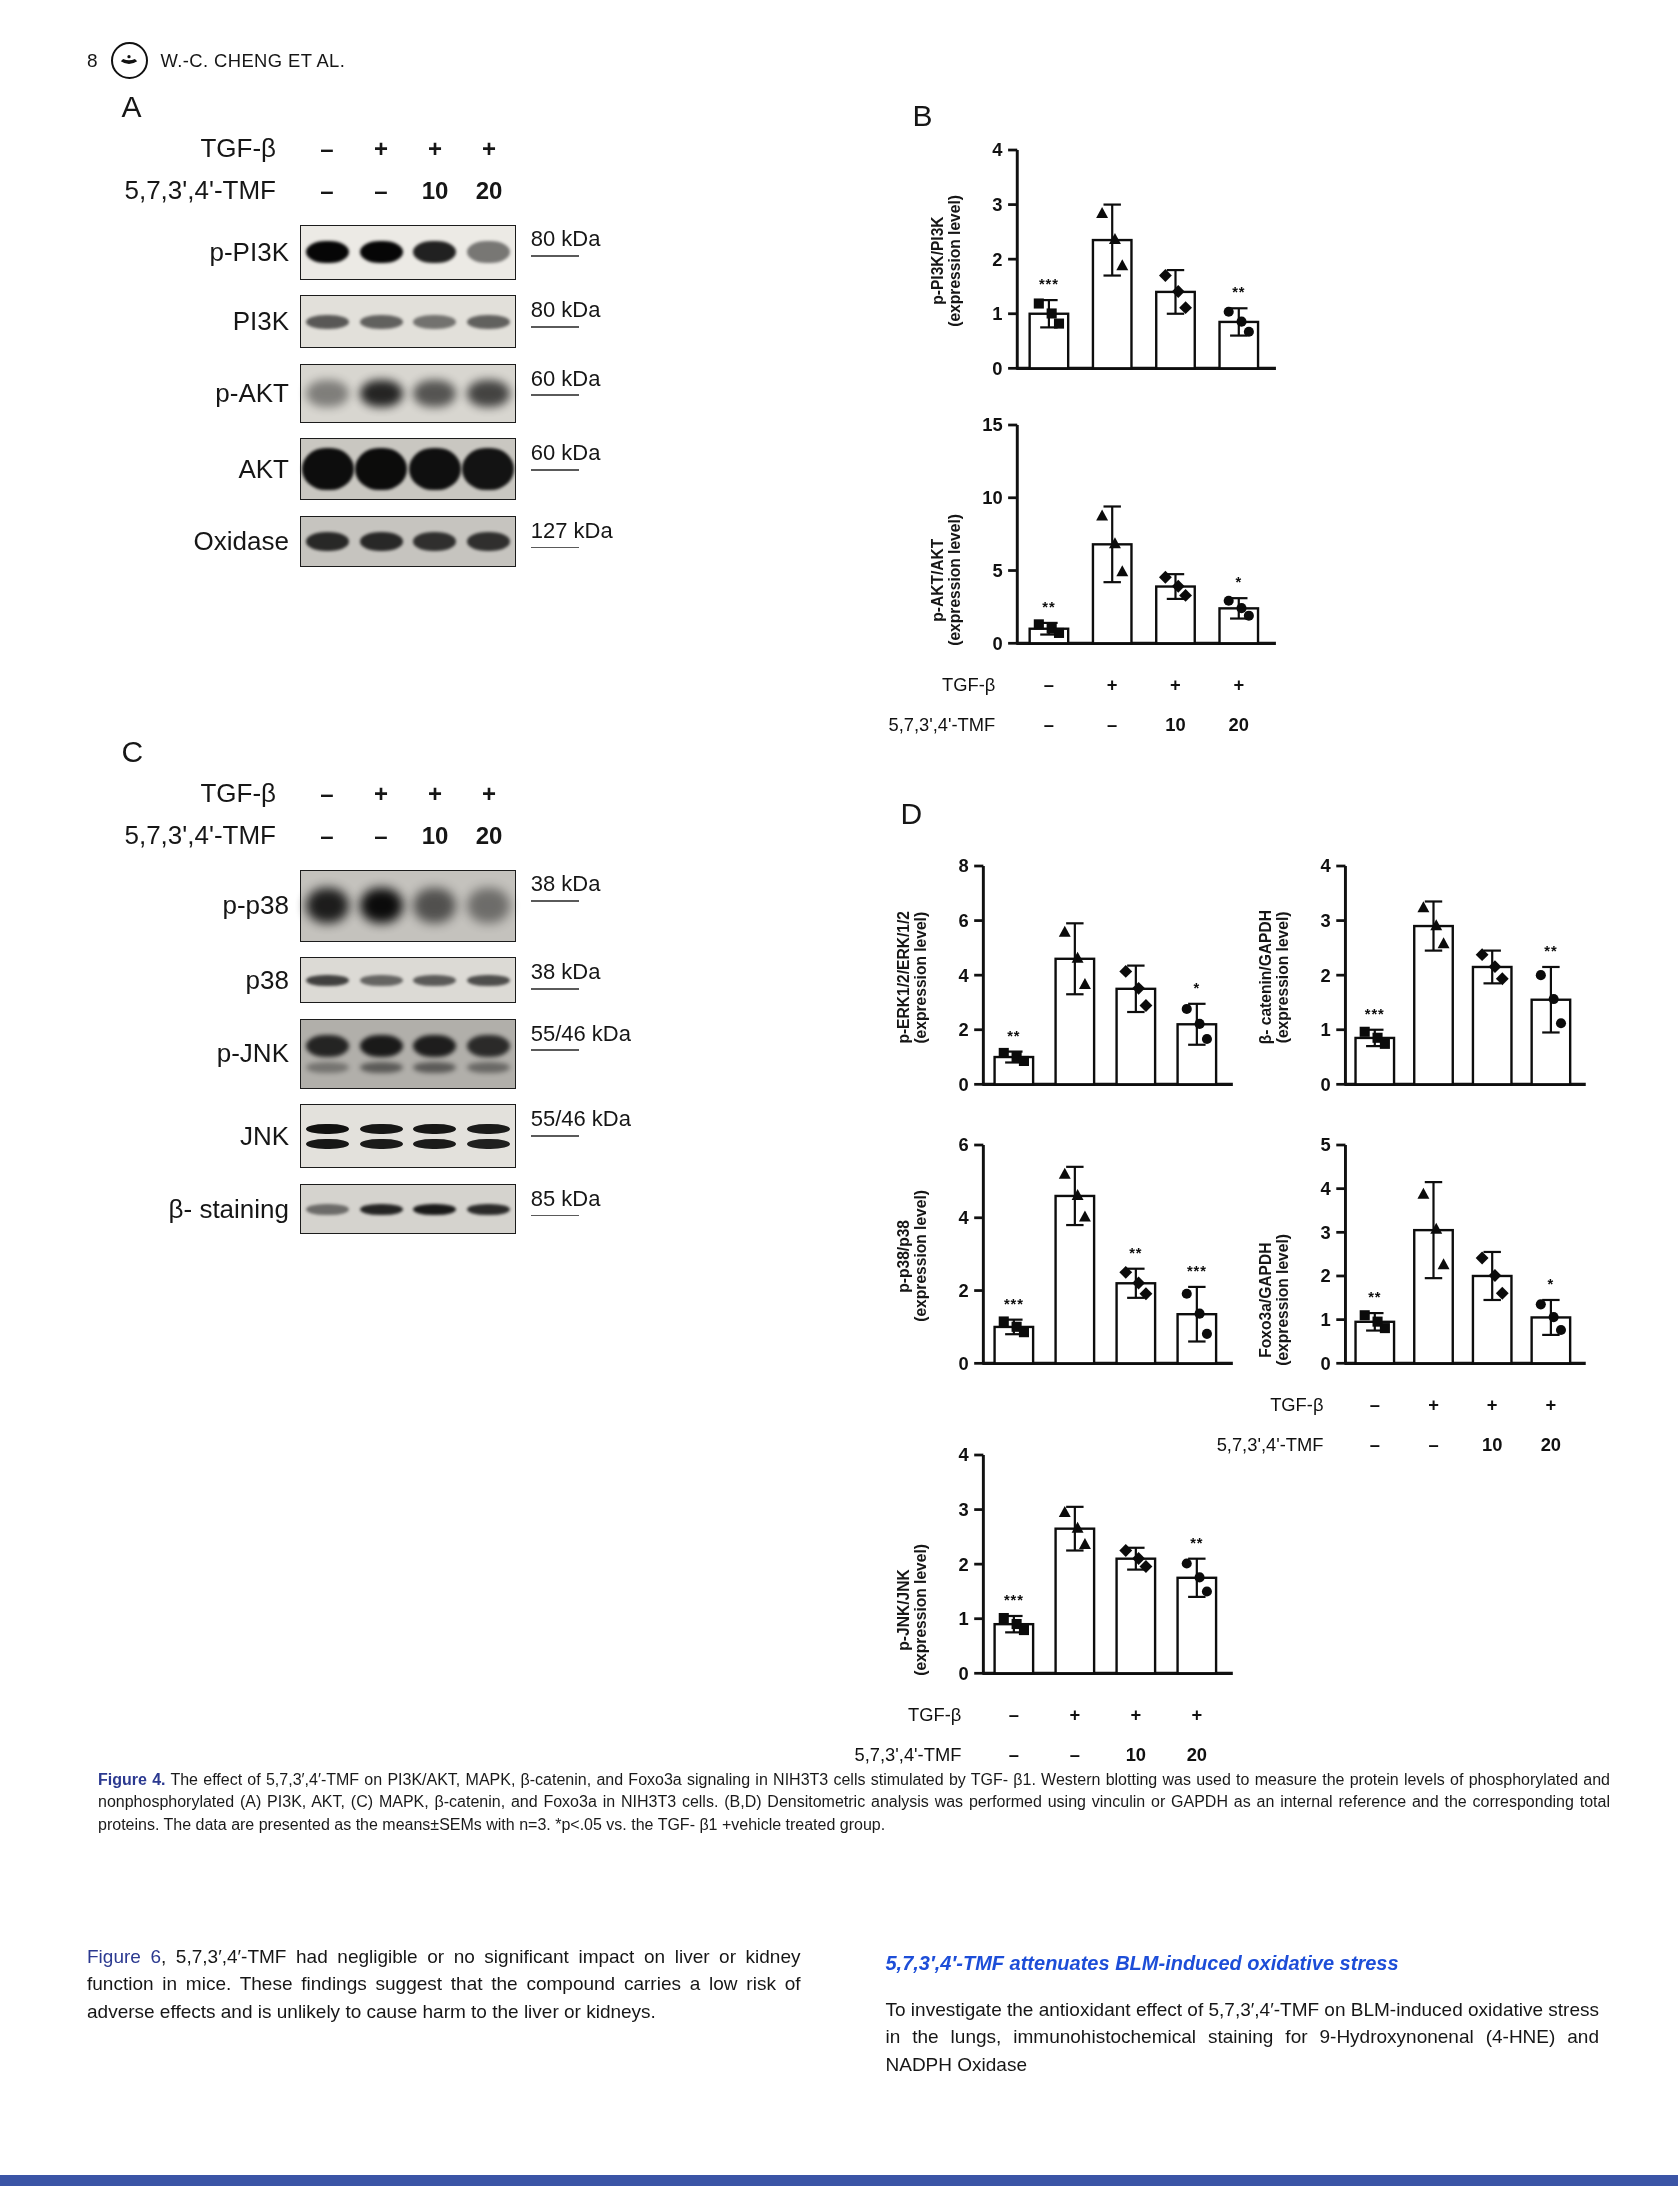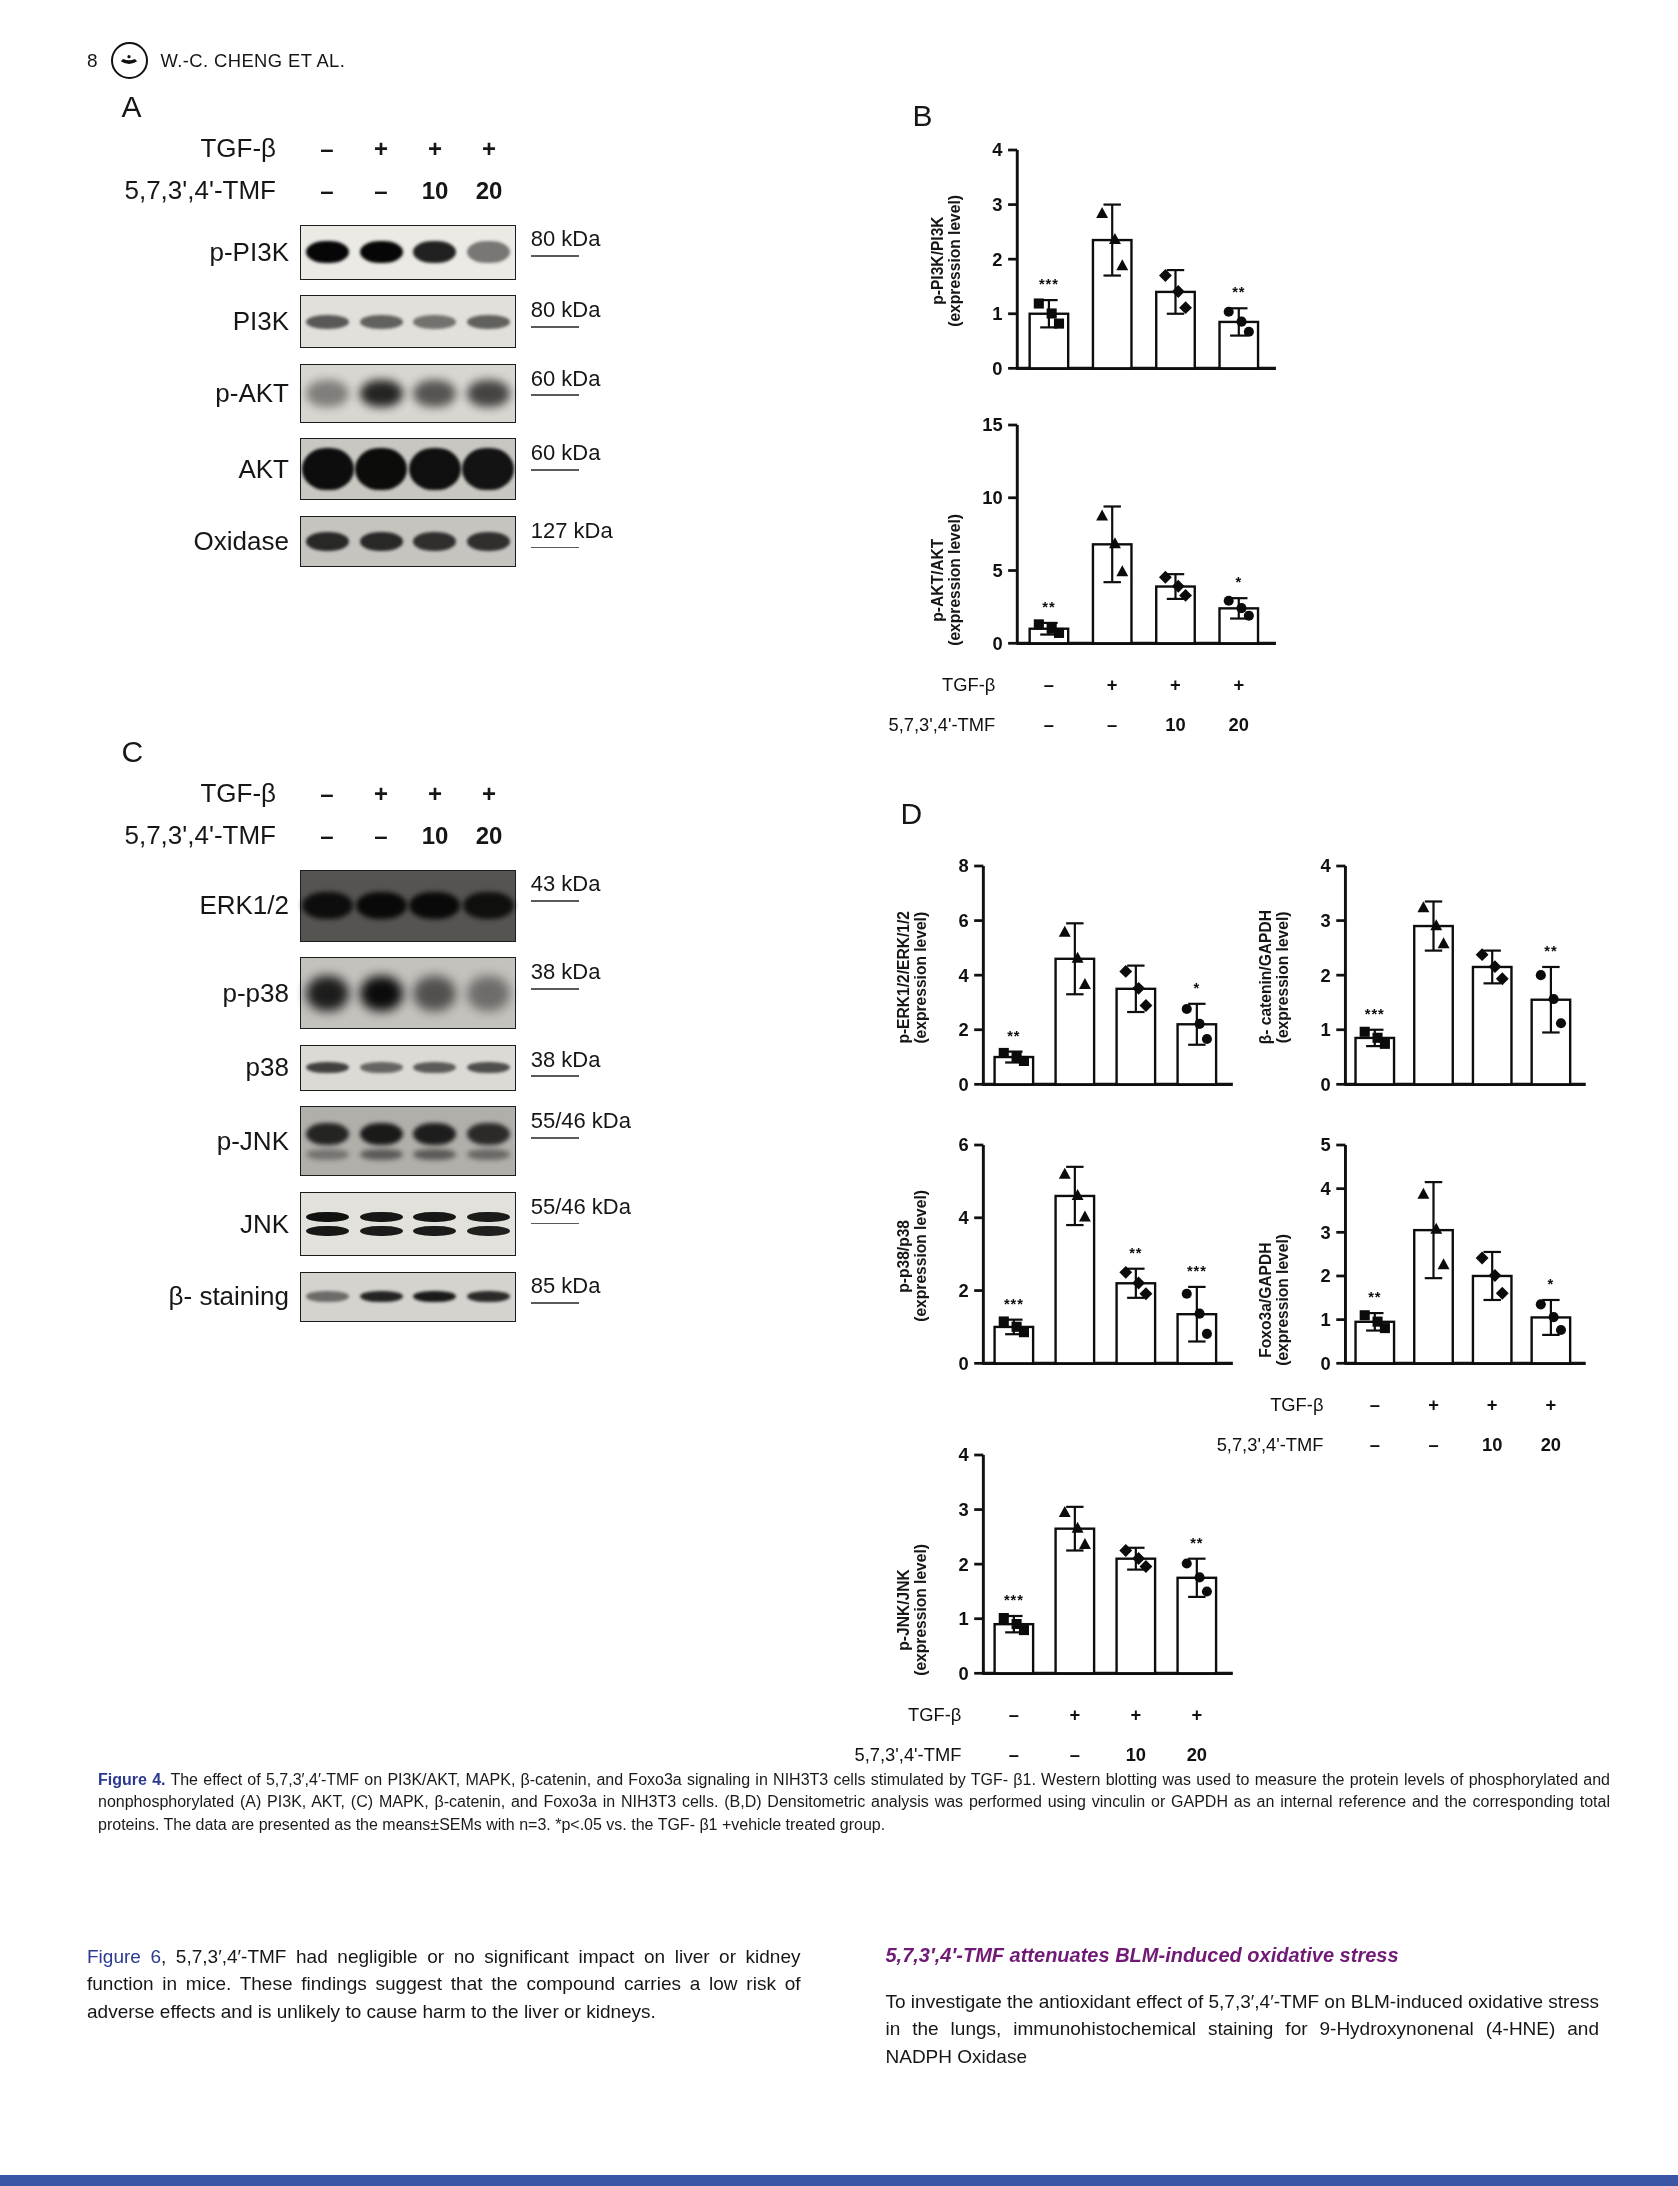--- a/index.html
+++ b/index.html
@@ -43,21 +43,21 @@
   .gap-big{margin-bottom:66px !important;}
   
   .caption{position:absolute;left:98px;top:1769px;width:1512px;font-size:16px;
            line-height:1.40;text-align:justify;color:#1a1a1a;}
   .figlabel{color:#2b3990;font-weight:bold;}
   
   .columns{position:absolute;left:87px;top:1943px;width:1512px;display:flex;gap:85px;}
   .col{flex:1;font-size:19px;line-height:1.44;text-align:justify;}
   .col p{margin:0;}
   .col a{color:#2b3990;text-decoration:none;cursor:pointer;}
-  .col h2{margin:0 0 20px 0;color:#701a75;font-size:20px;font-style:italic;font-weight:bold;line-height:1.25;}
+  .col h2{margin:8px 0 20px 0;color:#1d4ed8;font-size:20px;font-style:italic;font-weight:bold;line-height:1.25;}
   .footer-bar{position:absolute;left:0;bottom:0;width:100%;height:12px;background:#3b55a6;}
 </style>
 </head>
 <body>
 
 <div class="page">
 
   <div class="hdr">
     <span class="pageno">8</span>
     <span class="logo">
@@ -303,38 +303,20 @@
       <div class="t-row">
         <div class="t-label">5,7,3',4'-TMF</div>
         <div class="t-cells">
           <div class="t-cell">–</div>
           <div class="t-cell">–</div>
           <div class="t-cell">10</div>
           <div class="t-cell">20</div>
         </div>
       </div>
       <div class="blots">
-        <div class="blot-row">
-          <div class="blot-label">ERK1/2</div>
-          <div class="blot-box" style="height: 72px; background: rgb(86, 84, 80);">
-            <div class="lane">
-              <div class="band" style="width: 95%; height: 27.5px; opacity: 0.9; filter: blur(2.8px);"></div>
-            </div>
-            <div class="lane">
-              <div class="band" style="width: 95%; height: 27.5px; opacity: 0.95; filter: blur(2.8px);"></div>
-            </div>
-            <div class="lane">
-              <div class="band" style="width: 95%; height: 27.5px; opacity: 0.95; filter: blur(2.8px);"></div>
-            </div>
-            <div class="lane">
-              <div class="band" style="width: 95%; height: 27.5px; opacity: 0.88; filter: blur(2.8px);"></div>
-            </div>
-          </div>
-          <div class="kda"><span>43 kDa</span><div class="kda-line"></div></div>
-        </div>
         <div class="blot-row">
           <div class="blot-label">p-p38</div>
           <div class="blot-box" style="height: 72px; background: rgb(196, 194, 189);">
             <div class="lane">
               <div class="band" style="width: 80%; height: 35px; opacity: 0.88; filter: blur(5.5px);"></div>
             </div>
             <div class="lane">
               <div class="band" style="width: 80%; height: 35px; opacity: 0.97; filter: blur(5.5px);"></div>
             </div>
             <div class="lane">

